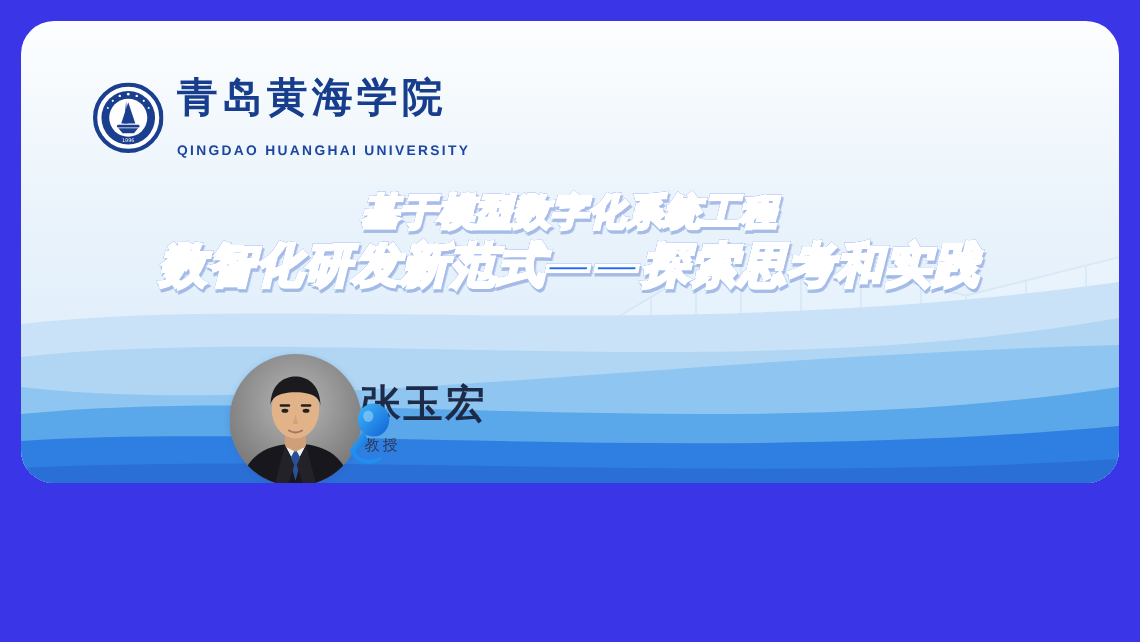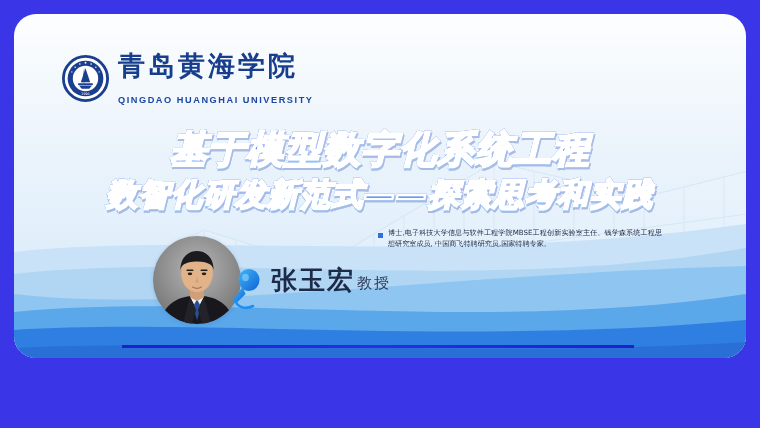--- a/index.html
+++ b/index.html
@@ -22,21 +22,21 @@
     background: #3b35e8;
     overflow: hidden;
   }
 
   
   #panel {
     position: absolute;
     left: 14px;
     top: 14px;
     width: 732px;
-    height: 344px;
+    height: 308px;
     border-radius: 22px;
     overflow: hidden;
     background: linear-gradient(180deg,
         #fdfeff 0%,
         #f4f9fd 18%,
         #eaf3fb 42%,
         #e3f0fb 62%,
         #dcecfa 74%,
         #d3e7f9 82%);
   }
@@ -79,21 +79,21 @@
   
   #title-block {
     position: absolute;
     left: 0;
     top: 112px;
     width: 732px;
     text-align: center;
     z-index: 7;
   }
   .title-line {
-    font-size: 37px;
+    font-size: 24px;
     font-weight: 700;
     font-style: italic;
     letter-spacing: 1.2px;
     line-height: 1.30;
     background: linear-gradient(180deg, #1c3fe8 0%, #1f5ff0 45%, #139ef2 100%);
     -webkit-background-clip: text;
     background-clip: text;
     color: transparent;
     -webkit-text-stroke: 2.6px #ffffff;
     paint-order: stroke fill;
@@ -121,38 +121,38 @@
   }
   #mic-wrap {
     position: absolute;
     left: 76px;
     top: 32px;
     width: 34px;
     height: 44px;
     z-index: 9;
   }
   #name-wrap {
-    margin-left: 30px;
     display: flex;
+    flex-direction: column;
     line-height: 1;
   }
   #speaker-name {
     font-size: 26px;
     font-weight: 700;
     color: #1e2b48;
     letter-spacing: 2px;
     font-family: "DejaVu Sans", "Liberation Sans", sans-serif;
   }
   #speaker-title {
-    font-size: 15px;
+    font-size: 10px;
     color: #2b3a57;
     letter-spacing: 2px;
     margin-top: 10px;
     margin-left: 2px;
-    font-family: Liberation Mono, monospace;
+    font-family: Liberation Serif, serif;
   }
 
   
   #bio {
     position: absolute;
     left: 364px;
     top: 214px;
     width: 284px;
     z-index: 7;
   }
@@ -312,24 +312,20 @@
         </svg>
       </div>
 
       <div id="name-wrap">
         <div id="speaker-name">张玉宏</div>
         <div id="speaker-title">教授</div>
       </div>
     </div>
 
     <div id="bio">
-      <div class="bio-item">
-        <span class="bio-bullet"></span>
-        <span class="bio-text">博士,电子科技大学信息与软件工程学院MBSE工程创新实验室主任、钱学森系统工程思想研究室成员, 中国商飞特聘研究员,国家特聘专家。</span>
-      </div>
     </div>
 
     <div id="divider"></div>
 
     <svg id="waves" viewBox="0 0 732 150" preserveAspectRatio="none" xmlns="http://www.w3.org/2000/svg">
       <path d="M0 44 C180 24 430 58 732 16 L732 150 L0 150 Z" fill="#c9e2f8"></path>
       <path d="M0 66 C200 44 470 86 732 40 L732 150 L0 150 Z" fill="#b0d6f4"></path>
       <path d="M0 86 C170 106 430 66 732 58 L732 150 L0 150 Z" fill="#8ec6f1"></path>
       <path d="M0 104 C200 84 470 126 732 86 L732 150 L0 150 Z" fill="#5aa7ea"></path>
       <path d="M0 122 C180 110 450 138 732 112 L732 150 L0 150 Z" fill="#2f7fe2"></path>

